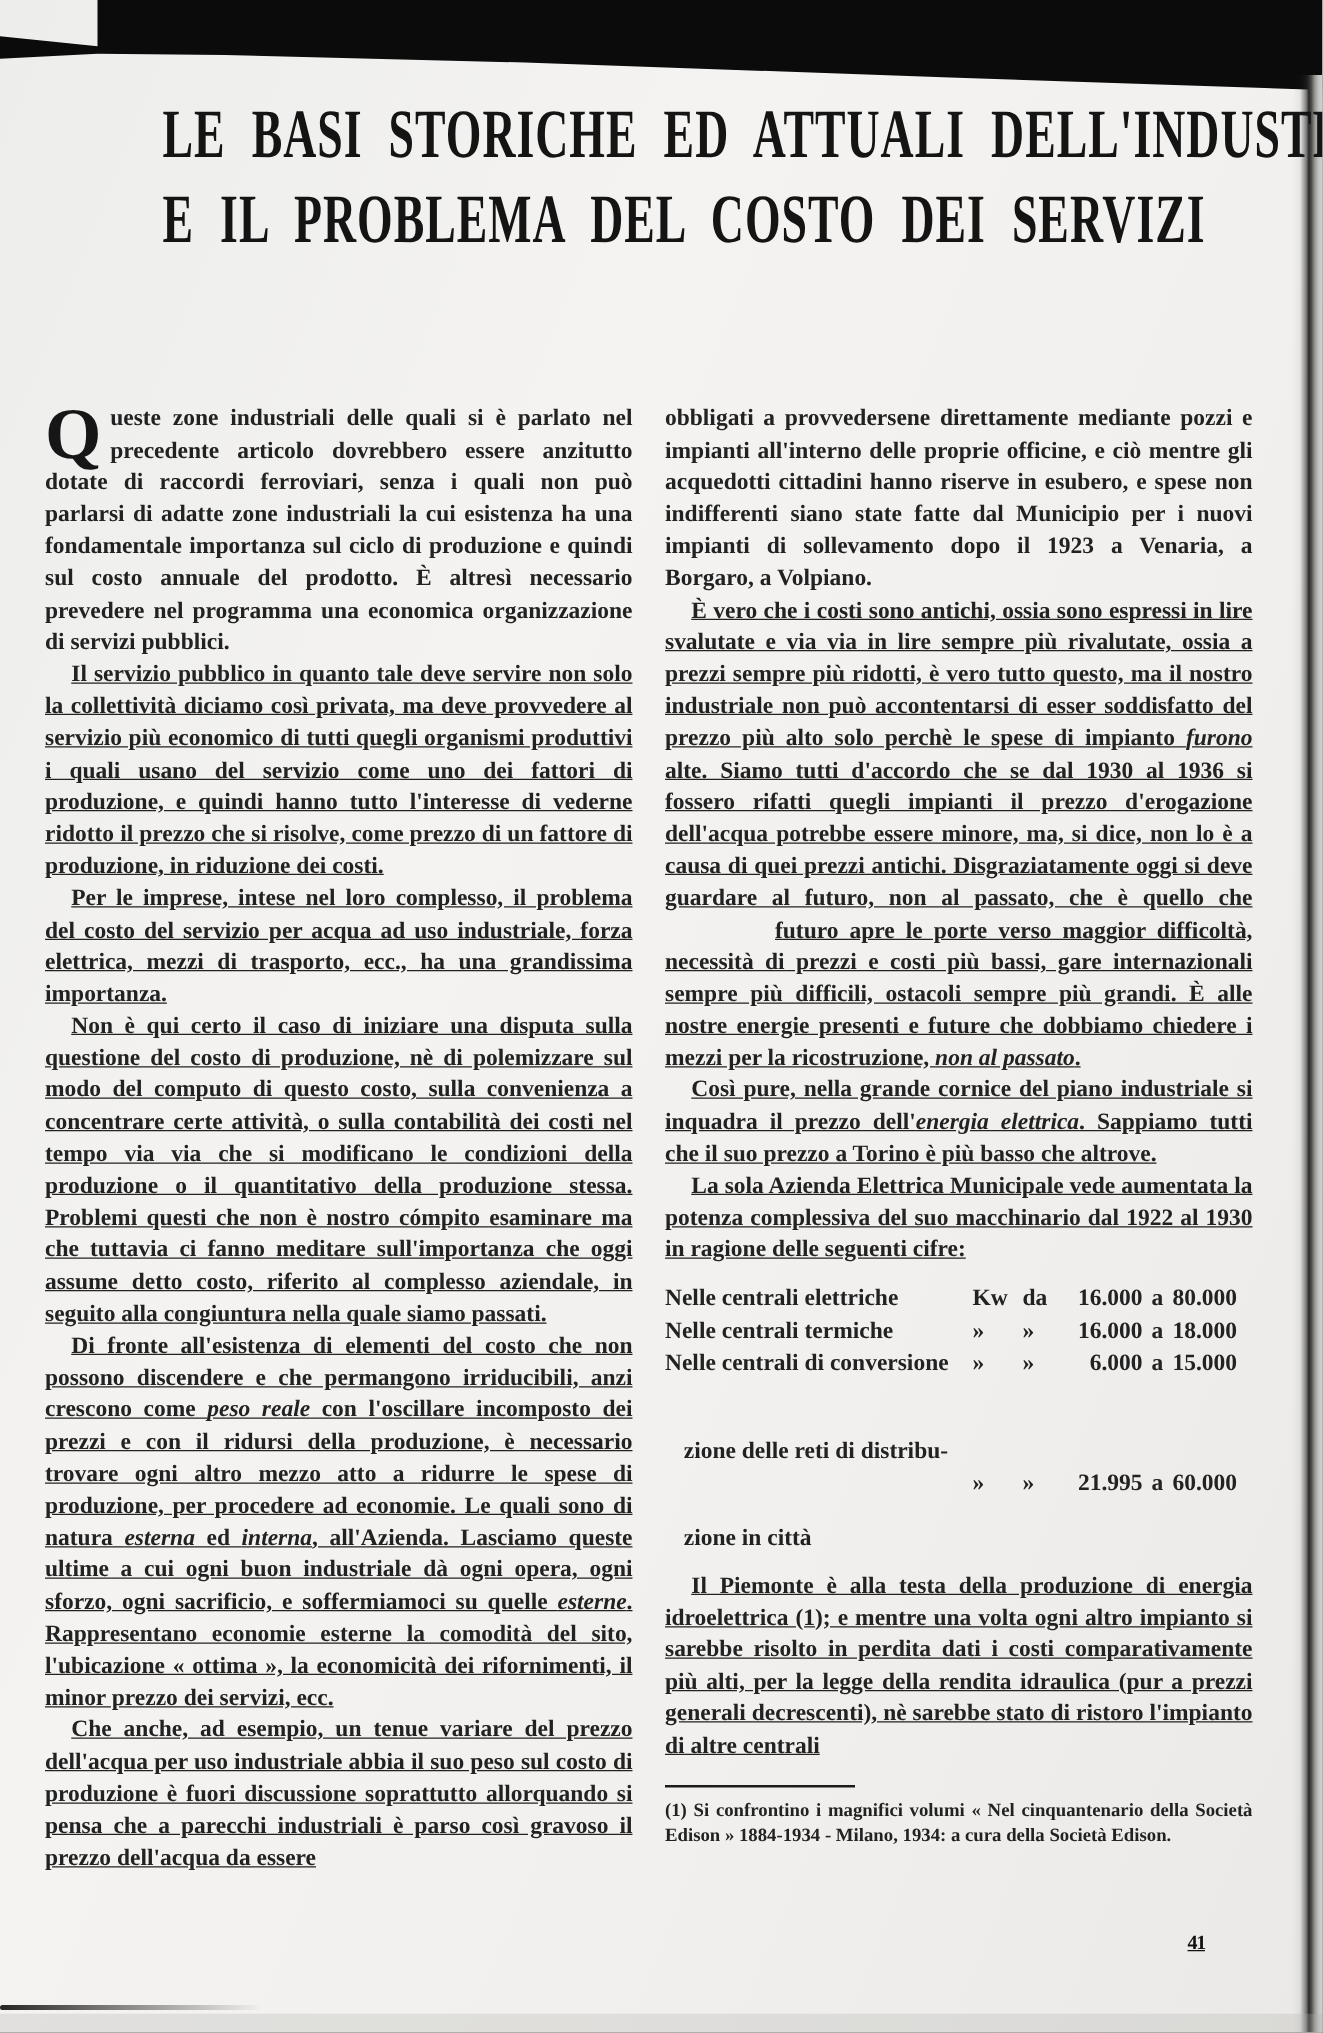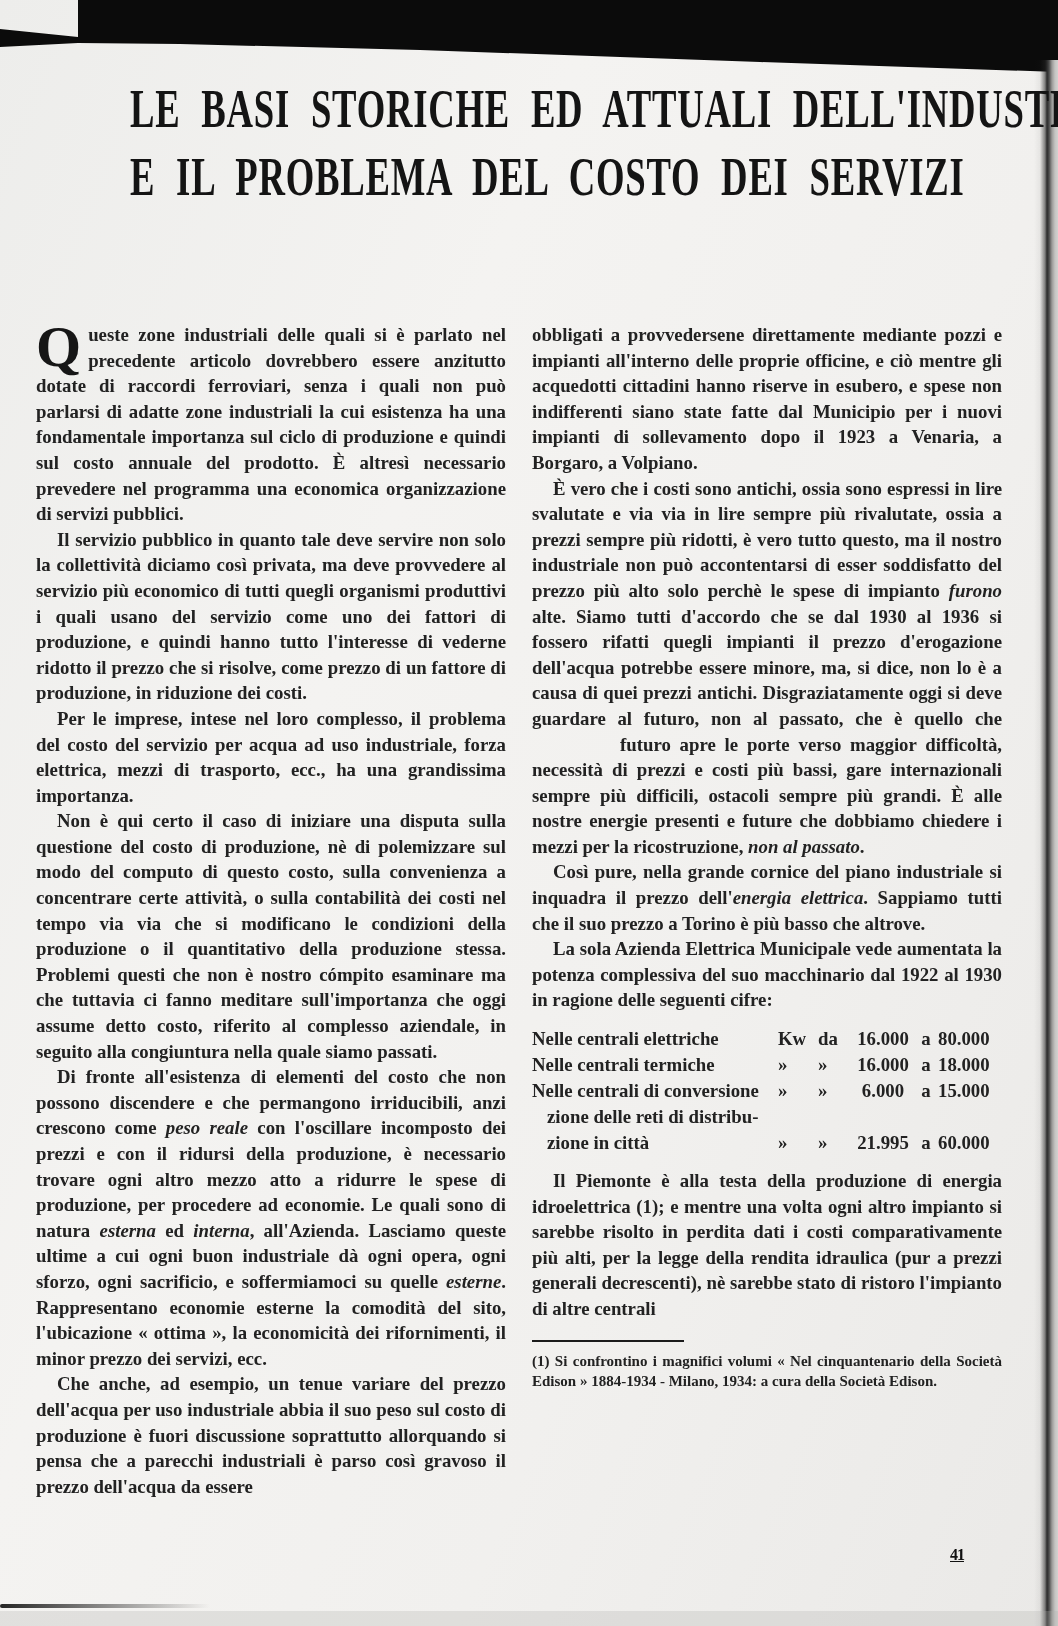--- a/index.html
+++ b/index.html
@@ -30,32 +30,32 @@
     display:block; font-weight:bold; color:#141414; font-size:47px; line-height:52px;
     letter-spacing:1px; word-spacing:14px; white-space:nowrap;
     transform:scale(0.78,1.18); transform-origin:center;
   }
   .title-line + .title-line { margin-top:16px; }
 
   
   .columns { position:absolute; top:322px; left:36px; width:966px; display:flex; gap:26px; }
   .col { width:470px; font-size:18.8px; line-height:25.6px; text-align:justify; font-weight:bold; color:#222; }
   .col p { margin:0; }
-  .col p.indent { text-indent:21px; }
+  .col p.indent { text-indent:21px;text-decoration:underline; }
   .drop-cap { float:left; font-size:58px; line-height:44px; padding:3px 7px 0 0; font-weight:bold; color:#161616; }
   .gap { display:inline-block; width:88px; }
 
   
   .aem-table { margin:13px 0 12px; }
   .trow { display:flex; line-height:26px; white-space:nowrap; }
   .trow .tlabel { flex:1 1 auto; overflow:hidden; }
-  .trow.tindent .tlabel { padding-left:15px; }
+  .trow.tindent .tlabel { padding-left:15px;margin-top:44px; }
   .trow .tc1 { flex:0 0 40px; }
   .trow .tc2 { flex:0 0 34px; }
-  .trow .tfrom { flex:0 0 62px; text-align:center; }
+  .trow .tfrom { flex:0 0 62px; text-align:right; }
   .trow .tsep { flex:0 0 24px; text-align:center; }
   .trow .tto { flex:0 0 64px; text-align:left; }
 
   
   .footnote-rule { width:152px; height:2px; background:#1b1b1b; margin:18px 0 9px; }
   .footnote { font-size:15px; line-height:20.5px; text-align:justify; }
 
   .page-num { position:absolute; top:1546px; right:94px; font-size:16px; font-weight:bold; letter-spacing:-1px; color:#111;text-decoration:underline; }
 </style>
 </head>

